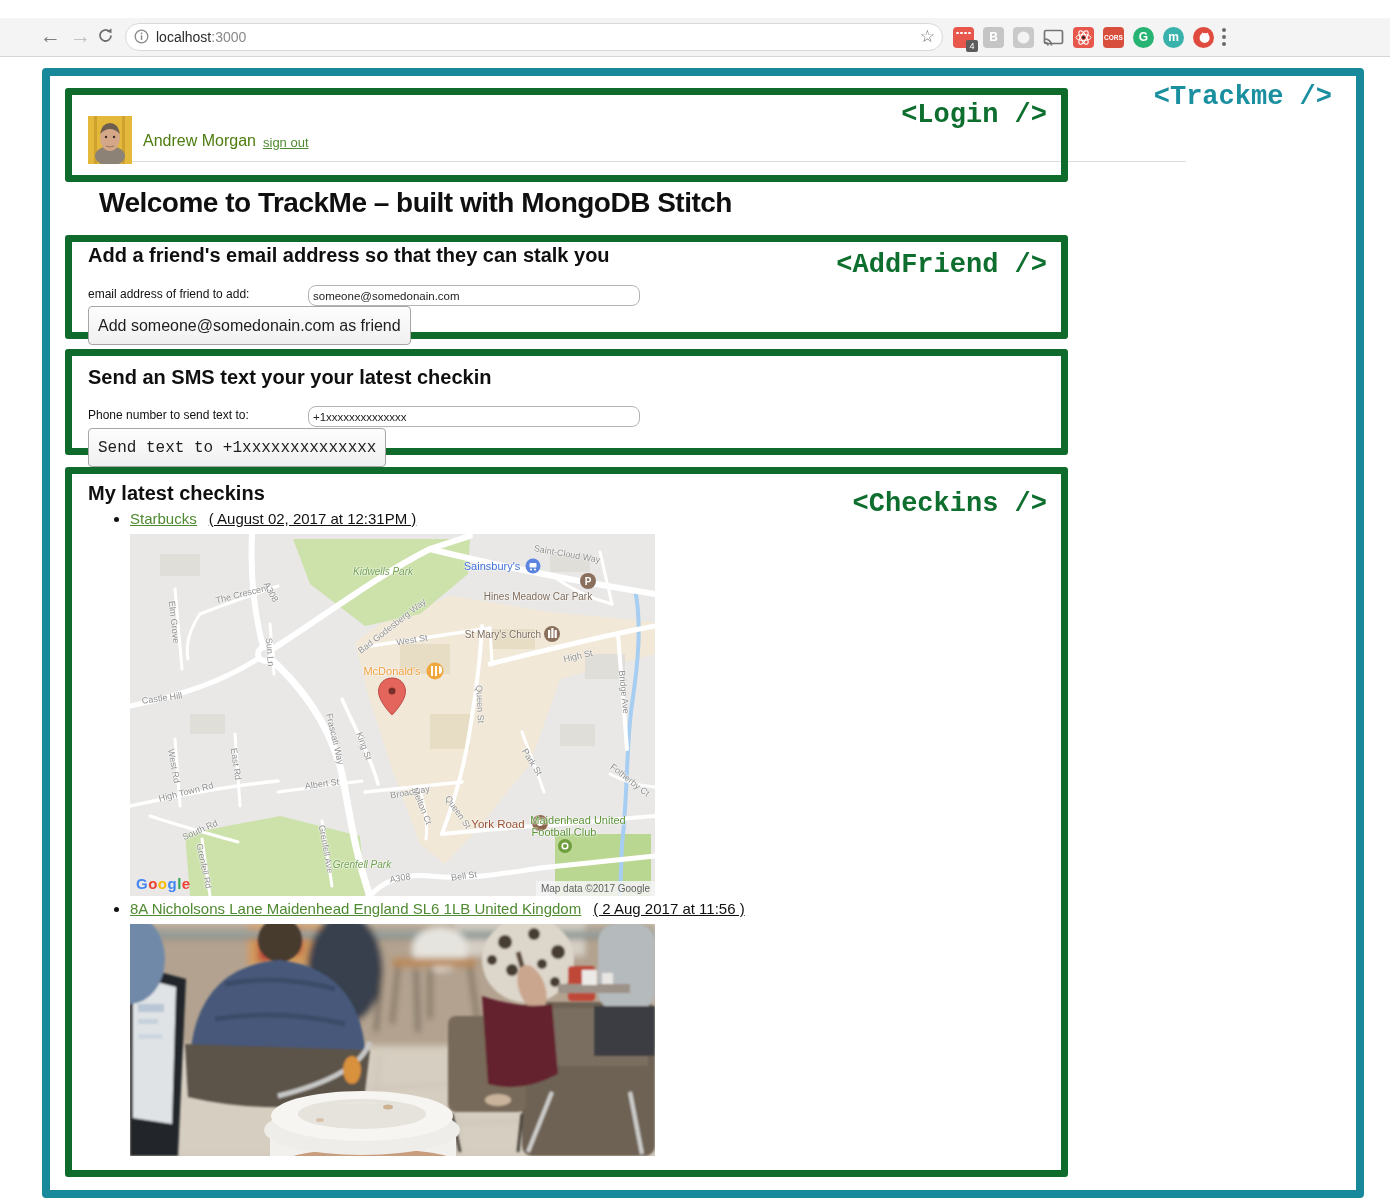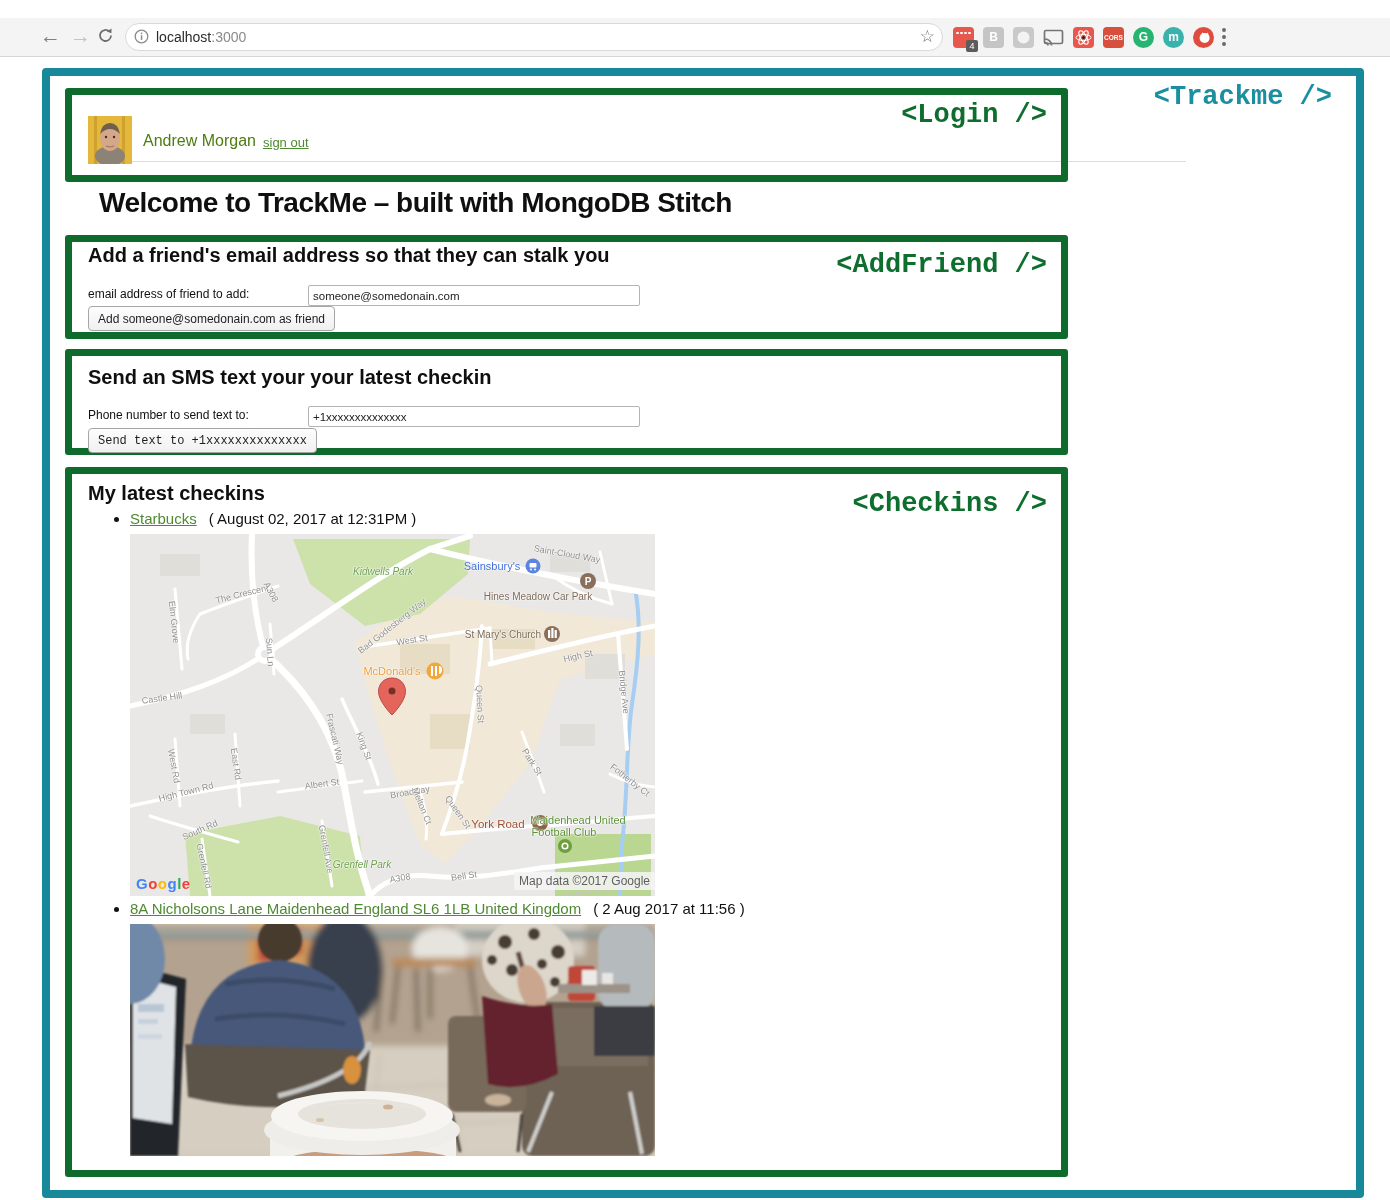--- a/index.html
+++ b/index.html
@@ -50,59 +50,59 @@
   .signout{position:absolute;left:191px;top:40px;font-size:13px;}
 
   h1.welcome{position:absolute;left:38px;top:100px;margin:11px;font-size:28px;color:#0f0f0f;letter-spacing:-0.5px;}
 
   
   .box.addfriend{top:159px;height:90px;}
   .box h3{position:absolute;left:16px;top:2px;margin:0;font-size:20px;color:#0f0f0f;}
   .addfriend .corner-lbl{top:8px;}
   .frm-label{position:absolute;left:16px;font-size:12px;color:#111;}
   .addfriend .frm-label{top:45px;}
-  .txt-input{position:absolute;left:236px;width:322px;height:17px;border:1px solid #b4b4b4;border-radius:2px;
+  .txt-input{position:absolute;left:236px;width:322px;height:17px;border:1px solid #b4b4b4;border-radius:8px;
              font-family:"Liberation Sans",sans-serif;font-size:11.5px;color:#222;padding:1px 4px;background:#fff;}
   .addfriend .txt-input{top:43px;}
-  .btn{position:absolute;left:16px;height:25px;border:1px solid #a6a6a6;border-radius:4px;
+  .btn{position:absolute;left:16px;height:39px;border:1px solid #a6a6a6;border-radius:4px;
        background:linear-gradient(#fdfdfd,#f0f0f0);font-family:"Liberation Sans",sans-serif;
-       font-size:12px;color:#1d1d1d;padding:0 9px;cursor:pointer;}
+       font-size:16px;color:#1d1d1d;padding:0 9px;cursor:pointer;}
   .addfriend .btn{top:64px;}
 
   
   .box.textcheckin{top:273px;height:92px;}
   .textcheckin h3{top:10px;}
   .textcheckin .corner-lbl{top:3px;}
   .textcheckin .frm-label{top:52px;}
   .textcheckin .txt-input{top:50px;}
   .textcheckin .btn{top:72px;font-family:Liberation Mono, monospace;}
 
   
   .box.checkins{top:391px;height:696px;}
   .checkins h3{top:8px;}
   .checkins .corner-lbl{top:15px;}
   .checkins ul{position:absolute;left:0;top:36px;margin:0;padding-left:58px;list-style:disc;}
-  .checkins li{font-size:15px;color:#111;margin-bottom:2px;}
+  .checkins li{font-size:15px;color:#111;margin-bottom:2px;text-decoration:underline;}
   .checkins li .time{margin-left:12px;color:#111;}
   .media{position:relative;width:525px;margin:7px 0 4px 0;overflow:hidden;}
   .media.map{height:362px;background:#e9e8e6;}
   .media.photo{height:232px;background:#b9ab98;}
 
   
   .mlabel{position:absolute;font-size:9px;color:#8f8f8f;white-space:nowrap;
           text-shadow:0 0 2px #fff,0 0 2px #fff,0 0 1px #fff;}
   .mlabel.park{color:#6fa04e;font-style:italic;font-size:10px;}
   .mlabel.poi{color:#7d6a58;font-size:10px;}
   .mlabel.sains{color:#4272db;font-size:11px;}
   .mlabel.mcd{color:#ef9d3c;font-size:11px;}
   .mlabel.york{color:#99502f;font-size:11.5px;}
   .mlabel.club{color:#5d9338;font-size:11px;}
   .gmap-logo{position:absolute;left:6px;bottom:4px;font-size:15px;font-weight:bold;letter-spacing:0.5px;}
-  .gmap-attr{position:absolute;right:0;bottom:6px;background:rgba(245,245,245,.85);color:#5f5f5f;
-             font-size:12px;padding:2px 5px;}
+  .gmap-attr{position:absolute;right:0;bottom:0;background:rgba(245,245,245,.85);color:#5f5f5f;
+             font-size:10px;padding:2px 5px;}
 </style>
 </head>
 <body>
 
 <div class="page">
 
   <div class="chrome">
     <div class="toolbar">
       <span class="navbtn" style="left:40px">←</span>
       <span class="navbtn fwd" style="left:70px">→</span>

